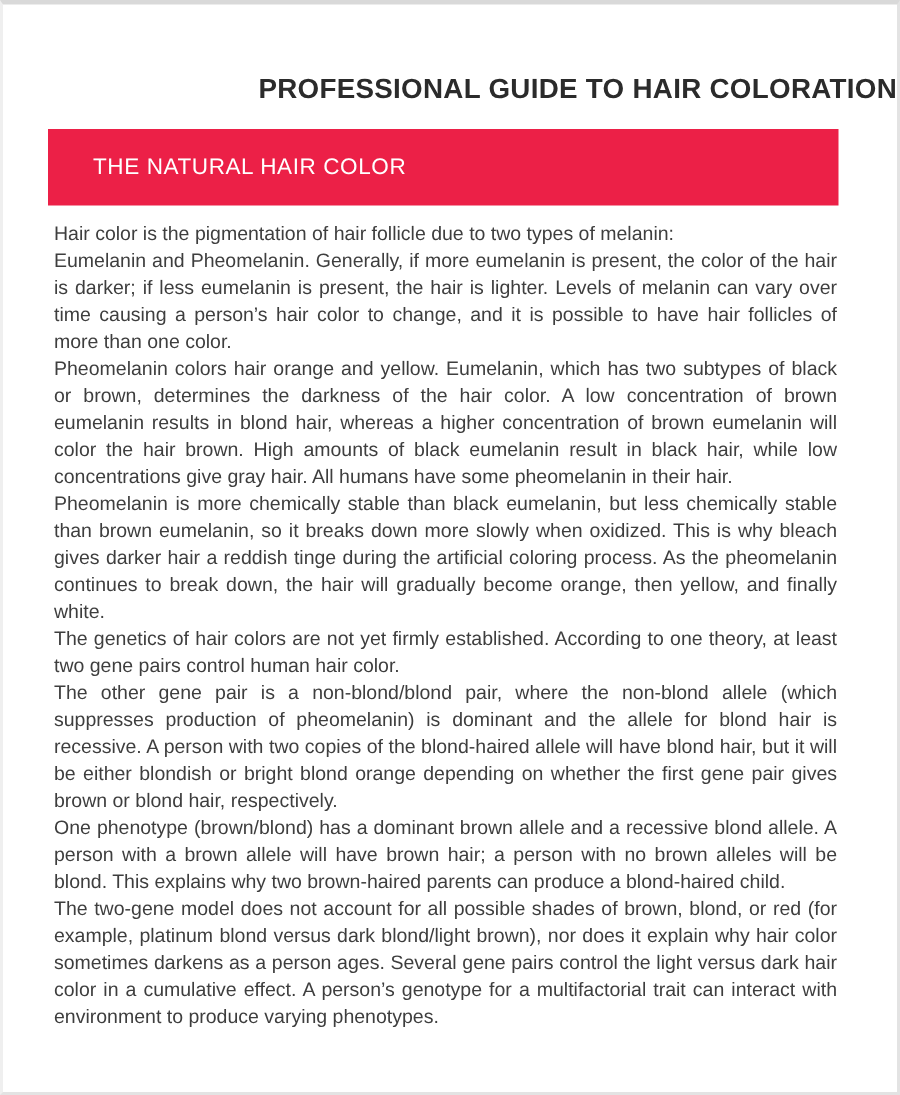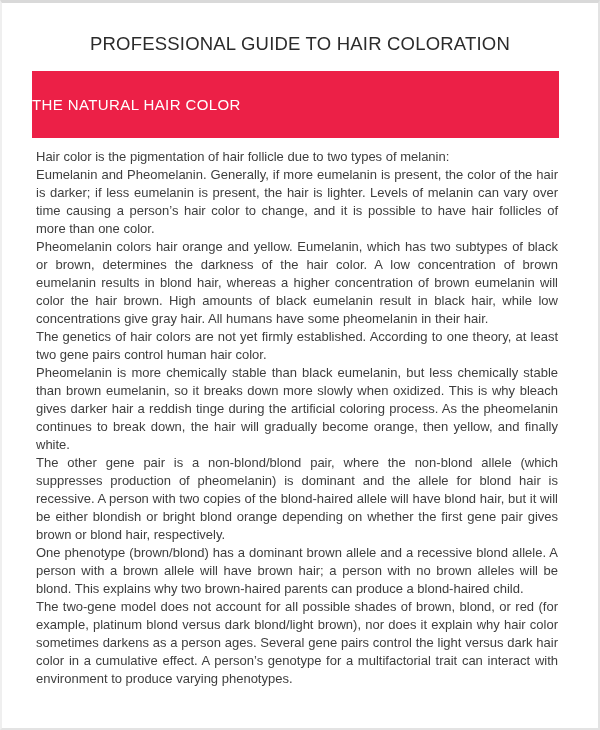--- a/index.html
+++ b/index.html
@@ -16,35 +16,36 @@
     width:600px;height:730px;
     background:var(--page-bg);
     border-top:3px solid #d9d9d9;
     border-left:2px solid #efefef;
     border-right:2px solid #e3e3e3;
     border-bottom:2px solid #e3e3e3;
     font-family:"Liberation Sans",sans-serif;
     overflow:hidden;
   }
   .doc-title{
-    padding-top:30px;
-    text-align:center;
+    padding-top:45px;
+    text-align:right;
     font-size:18.5px;
     line-height:21px;
-    font-weight:400;
+    font-weight:700;
     letter-spacing:0.2px;
     color:var(--title-text);
     white-space:nowrap;
   }
   .banner{
     margin:17px 39px 0 30px;
-    height:67px;
+    height:51px;
     background:var(--banner-bg);
     display:flex;
     align-items:center;
+    padding-left:30px;
   }
   .banner-label{
     color:var(--banner-text);
     font-size:15px;
     letter-spacing:0.4px;
     font-weight:400;
   }
   .body-text{
     margin:10px 40px 0 34px;
     font-size:13px;
@@ -62,20 +63,20 @@
   <h1 class="doc-title">PROFESSIONAL GUIDE TO HAIR COLORATION</h1>
 
   <div class="banner">
     <span class="banner-label">THE NATURAL HAIR COLOR</span>
   </div>
 
   <div class="body-text">
     <p>Hair color is the pigmentation of hair follicle due to two types of melanin:</p>
     <p>Eumelanin and Pheomelanin. Generally, if more eumelanin is present, the color of the hair is darker; if less eumelanin is present, the hair is lighter. Levels of melanin can vary over time causing a person’s hair color to change, and it is possible to have hair follicles of more than one color.</p>
     <p>Pheomelanin colors hair orange and yellow. Eumelanin, which has two subtypes of black or brown, determines the darkness of the hair color. A low concentration of brown eumelanin results in blond hair, whereas a higher concentration of brown eumelanin will color the hair brown. High amounts of black eumelanin result in black hair, while low concentrations give gray hair. All humans have some pheomelanin in their hair.</p>
+    <p>Pheomelanin is more chemically stable than black eumelanin, but less chemically stable than brown eumelanin, so it breaks down more slowly when oxidized. This is why bleach gives darker hair a reddish tinge during the artificial coloring process. As the pheomelanin continues to break down, the hair will gradually become orange, then yellow, and finally white.</p>
     <p>The genetics of hair colors are not yet firmly established. According to one theory, at least two gene pairs control human hair color.</p>
-    <p>Pheomelanin is more chemically stable than black eumelanin, but less chemically stable than brown eumelanin, so it breaks down more slowly when oxidized. This is why bleach gives darker hair a reddish tinge during the artificial coloring process. As the pheomelanin continues to break down, the hair will gradually become orange, then yellow, and finally white.</p>
     <p>The other gene pair is a non-blond/blond pair, where the non-blond allele (which suppresses production of pheomelanin) is dominant and the allele for blond hair is recessive. A person with two copies of the blond-haired allele will have blond hair, but it will be either blondish or bright blond orange depending on whether the first gene pair gives brown or blond hair, respectively.</p>
     <p>One phenotype (brown/blond) has a dominant brown allele and a recessive blond allele. A person with a brown allele will have brown hair; a person with no brown alleles will be blond. This explains why two brown-haired parents can produce a blond-haired child.</p>
     <p>The two-gene model does not account for all possible shades of brown, blond, or red (for example, platinum blond versus dark blond/light brown), nor does it explain why hair color sometimes darkens as a person ages. Several gene pairs control the light versus dark hair color in a cumulative effect. A person’s genotype for a multifactorial trait can interact with environment to produce varying phenotypes.</p>
   </div>
 
 </div>
 
 </body></html>

